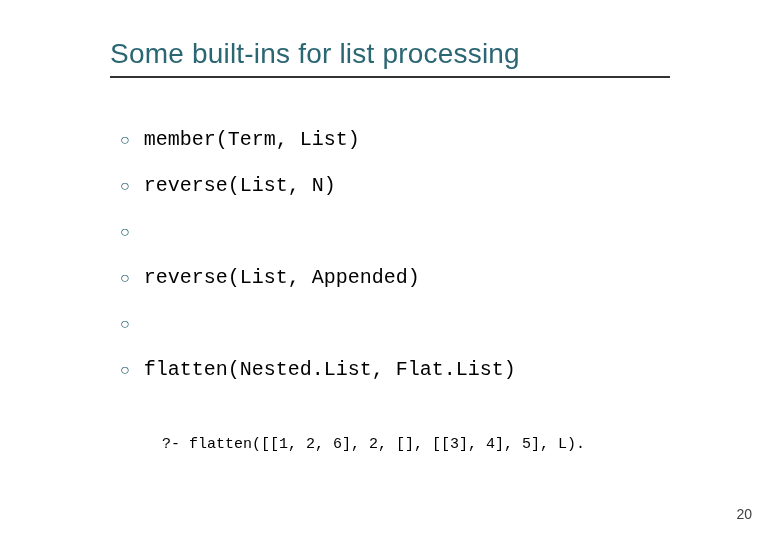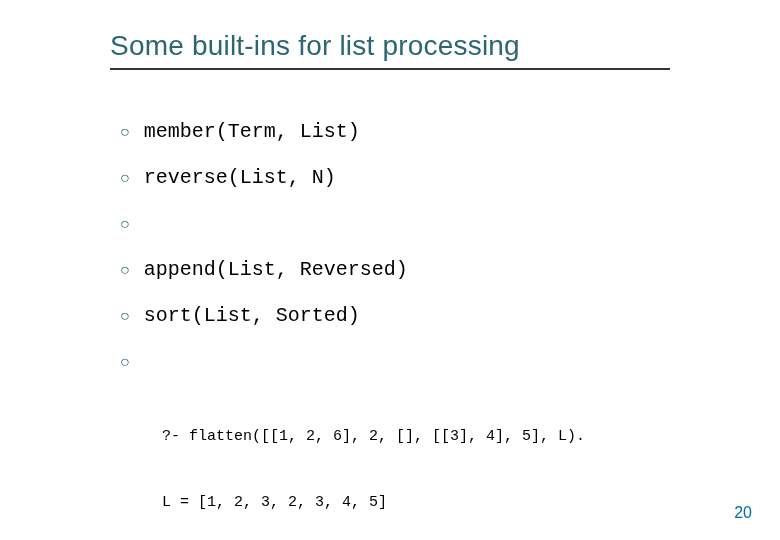--- a/index.html
+++ b/index.html
@@ -11,21 +11,21 @@
     font-family: Arial, Helvetica, sans-serif;
     position: relative;
     overflow: hidden;
   }
   .slide {
     position: absolute;
     top: 0; left: 0;
     width: 780px;
     height: 540px;
     box-sizing: border-box;
-    padding: 30px 50px 30px 110px;
+    padding: 38px 50px 30px 110px;
   }
   .title {
     color: #2b6673;
     font-size: 28px;
     font-weight: 400;
     letter-spacing: 0.2px;
     margin-bottom: 4px;
   }
   .rule {
     border: none;
@@ -64,22 +64,22 @@
     color: #000;
     white-space: pre;
     margin-left: 52px;
     margin-top: -14px;
     line-height: 22px;
   }
   .pagenum {
     position: absolute;
     right: 28px;
     bottom: 18px;
-    font-size: 16px;
-    color: #0369a1;
+    font-size: 14px;
+    color: #404040;
   }
 </style>
 </head>
 <body>
 
 <div class="slide">
 
   <div class="title">Some built-ins for list processing</div>
   <hr class="rule">
 
@@ -90,32 +90,31 @@
     </li>
     <li>
       <span class="bullet">○</span>
       <span class="code">reverse(List, N)</span>
     </li>
     <li>
       <span class="bullet">○</span>
     </li>
     <li>
       <span class="bullet">○</span>
-      <span class="code">append(List, Reversed)</span>
+      <span class="code">reverse(List, Appended)</span>
     </li>
     <li>
       <span class="bullet">○</span>
-      <span class="code">sort(List, Sorted)</span>
     </li>
     <li>
       <span class="bullet">○</span>
+      <span class="code">flatten(Nested.List, Flat.List)</span>
     </li>
   </ul>
 
   <div class="example">
     <div>?- flatten([[1, 2, 6], 2, [], [[3], 4], 5], L).</div>
-    <div>L = [1, 2, 3, 2, 3, 4, 5]</div>
     
   </div>
 
   <div class="pagenum">20</div>
 
 </div>
 
 </body></html>

